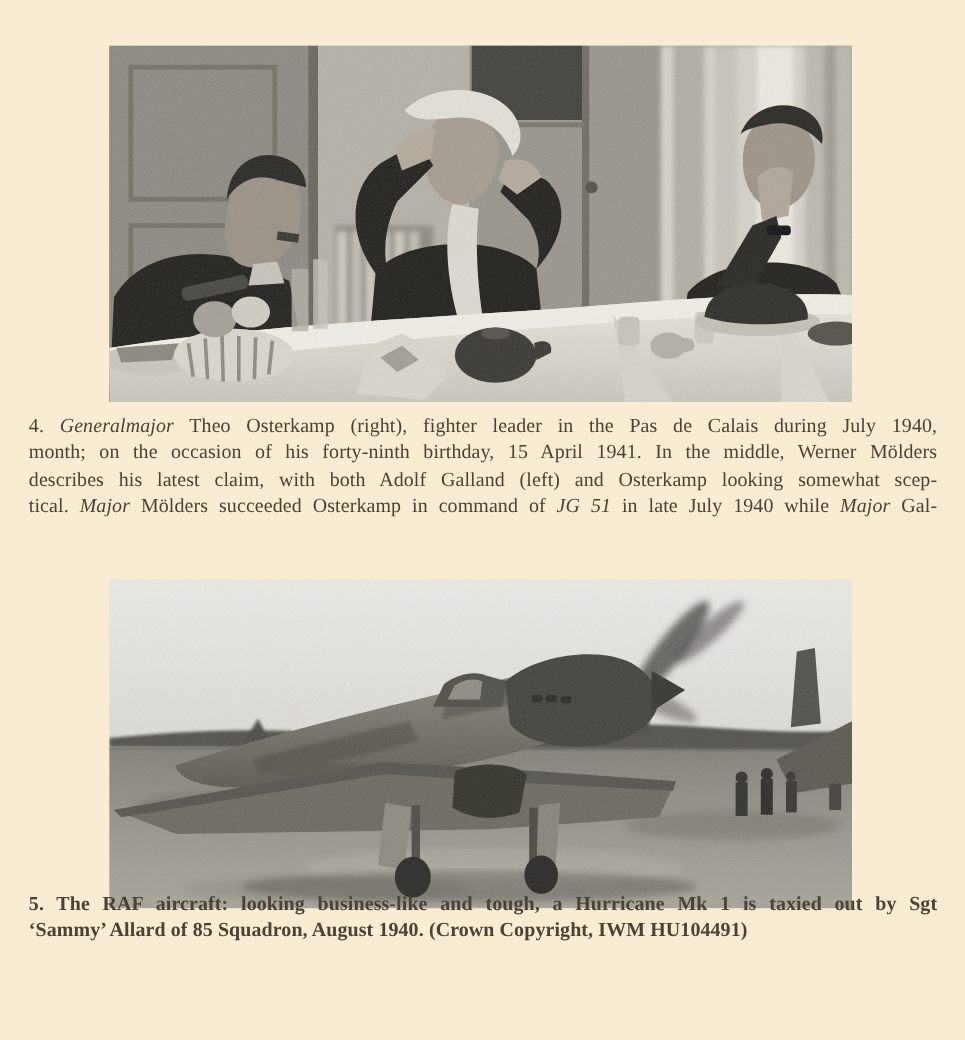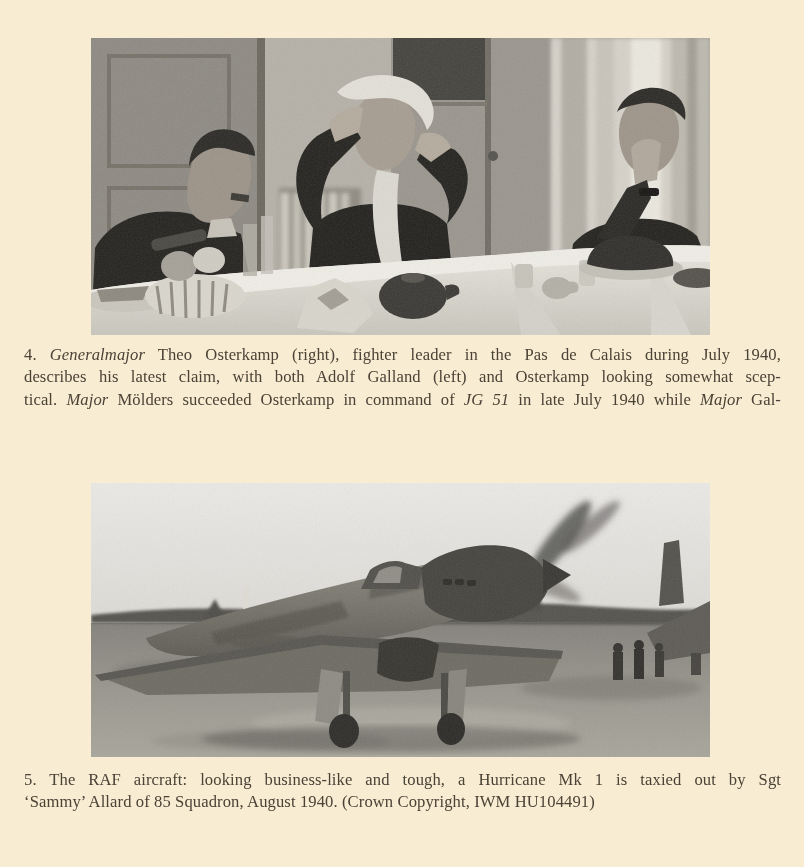--- a/index.html
+++ b/index.html
@@ -19,21 +19,21 @@
   .photo svg{display:block;}
   #photo-officers{left:91px;top:38px;width:619px;height:297px;}
   #photo-hurricane{left:91px;top:483px;width:619px;height:274px;}
   .caption{
     position:absolute;left:24px;width:757px;
     color:#4b4236;
     font-size:16.6px;line-height:22.3px;
     letter-spacing:0.1px;
   }
   #caption-4{top:344px;}
-  #caption-5{top:769px;}
+  #caption-5{top:742px;font-weight:bold;}
   .cap-line{text-align:justify;}
   .cap-line.jfy{text-align-last:justify;-moz-text-align-last:justify;}
   .cap-line em{font-style:italic;}
 </style>
 </head>
 <body>
 
 <div class="page">
 
   <figure class="photo" id="photo-officers">
@@ -162,20 +162,21 @@
 
         <ellipse cx="606" cy="240" rx="24" ry="10" fill="#55524c"></ellipse>
       </g>
 
       <rect width="619" height="297" filter="url(#grain1)" opacity="0.13"></rect>
     </svg>
   </figure>
 
   <div class="caption" id="caption-4">
       <div class="cap-line jfy"><span>4. </span><em>Generalmajor</em><span> Theo Osterkamp (right), fighter leader in the Pas de Calais during July 1940,</span></div>
+      <div class="cap-line jfy"><span>month; on the occasion of his forty-ninth birthday, 15 April 1941. In the middle, Werner Mölders</span></div>
       <div class="cap-line jfy"><span>describes his latest claim, with both Adolf Galland (left) and Osterkamp looking somewhat scep-</span></div>
       <div class="cap-line jfy"><span>tical. </span><em>Major</em><span> Mölders succeeded Osterkamp in command of </span><em>JG 51</em><span> in late July 1940 while </span><em>Major</em><span> Gal-</span></div>
     </div>
 
   <figure class="photo" id="photo-hurricane">
     <svg width="619" height="274" viewBox="0 0 619 274" preserveAspectRatio="none">
       <defs>
         <filter id="grain2" x="0" y="0" width="100%" height="100%">
           <feTurbulence type="fractalNoise" baseFrequency="0.75" numOctaves="2" stitchTiles="stitch"></feTurbulence>
           <feColorMatrix type="saturate" values="0"></feColorMatrix>

